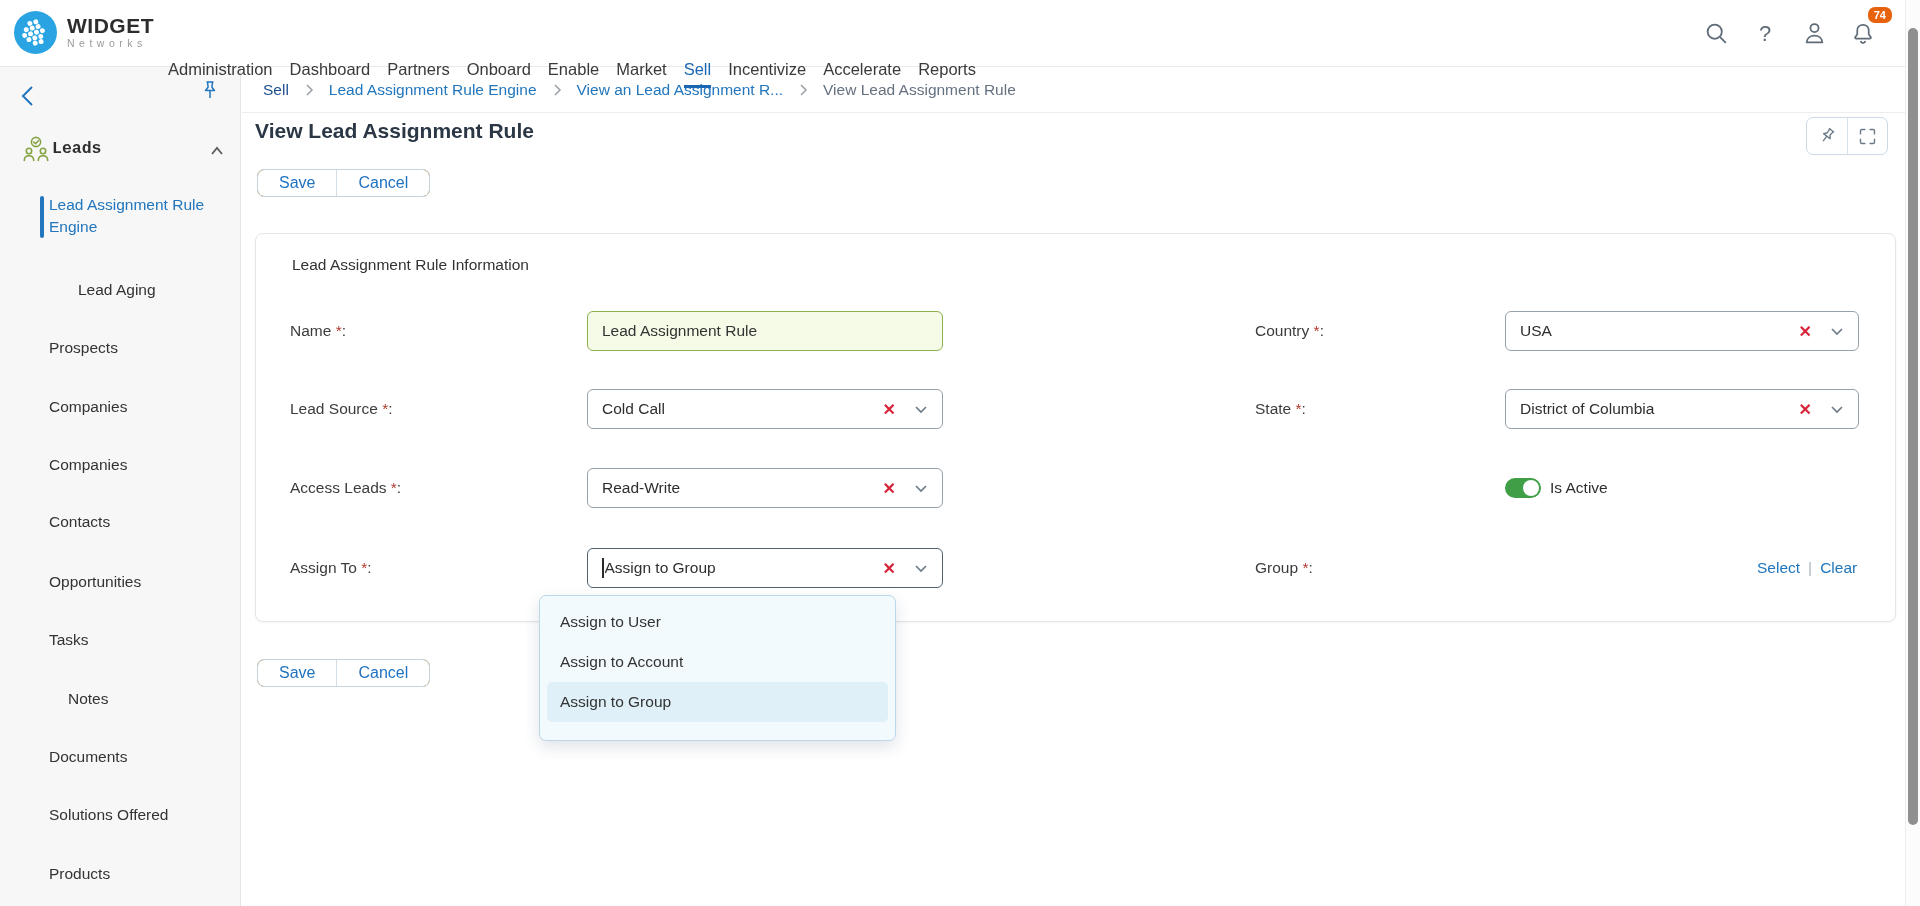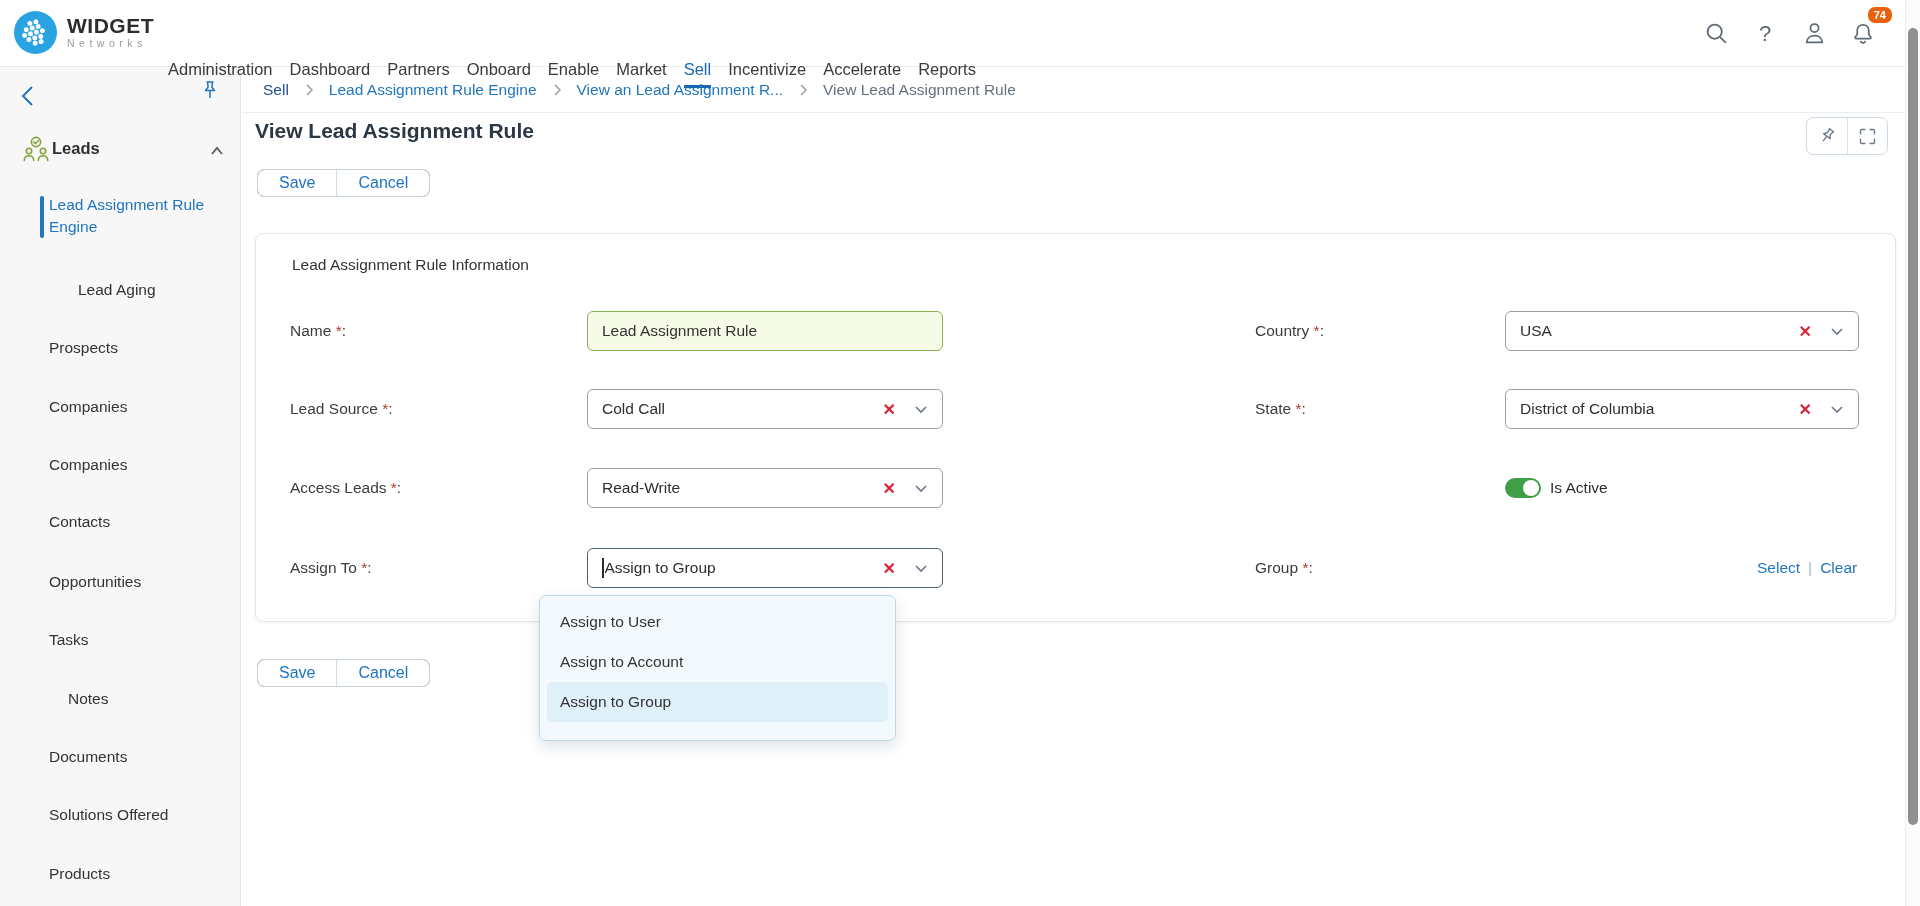--- a/index.html
+++ b/index.html
@@ -23,21 +23,21 @@
   
   .scrollbar { position:absolute; right:0; top:0; width:15px; height:906px; background:#fcfcfc; border-left:1px solid #ededed; z-index:40; }
   .scroll-thumb { position:absolute; left:2px; top:28px; width:10px; height:797px; background:#8f8f8f; border-radius:6px; }
 
   
   .sidebar { position:absolute; left:0; top:67px; width:241px; height:839px; background:#f7f7f7; border-right:1px solid #e6e6e6; z-index:3; }
   .back-btn { position:absolute; left:16px; top:16px; cursor:pointer; }
   .pin-btn { position:absolute; left:198px; top:12px; cursor:pointer; }
   .side-head { position:absolute; left:0; top:66px; width:100%; height:36px; }
   .side-head .leads-ico { position:absolute; left:20px; top:2px; }
-  .side-head .lbl { position:absolute; left:52px; top:6px; font-size:16.5px; font-weight:600; color:#2f2f2f; }
+  .side-head .lbl { position:absolute; left:52px; top:6px; font-size:16.5px; font-weight:600; color:#2f2f2f;font-family:Liberation Mono, monospace; }
   .side-head .chev { position:absolute; left:208px; top:9px; cursor:pointer; }
   .side-item { position:absolute; left:49px; font-size:15.5px; color:#333; cursor:pointer; }
   .side-item.active { color:#2176bd; width:158px; line-height:22px; }
   .active-bar { position:absolute; left:40px; top:129px; width:4px; height:42px; background:#2176bd; border-radius:2px; }
 
   
   .crumbbar { position:absolute; left:242px; top:67px; width:1663px; height:46px; background:#fff; border-bottom:1px solid #ededed; display:flex; align-items:center; padding-left:21px; gap:13px; z-index:2; }
   .crumb { font-size:15.5px; white-space:nowrap; }
   .crumb.root { color:#1d4f8f; cursor:pointer; }
   .crumb.link { color:#2176bd; cursor:pointer; }

